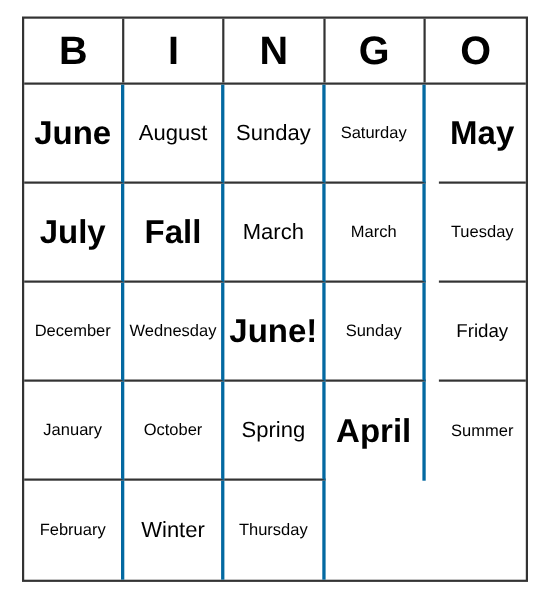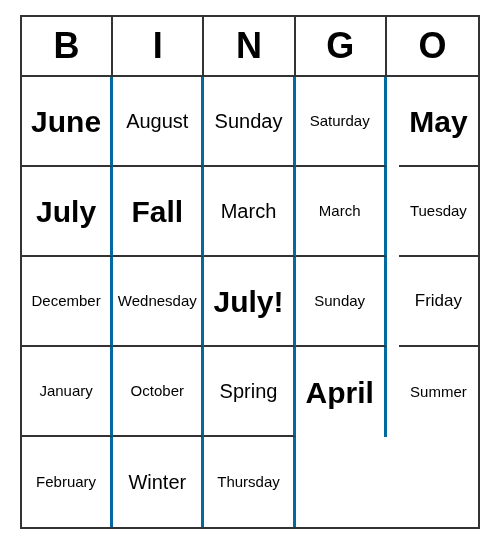--- a/index.html
+++ b/index.html
@@ -131,21 +131,21 @@
       <div class="bingo-cell">
         <span class="cell-text size-sm">Tuesday</span>
       </div>
       <div class="bingo-cell">
         <span class="cell-text size-sm">December</span>
       </div>
       <div class="bingo-cell">
         <span class="cell-text size-sm">Wednesday</span>
       </div>
       <div class="bingo-cell">
-        <span class="cell-text size-xl">July!</span>
+        <span class="cell-text size-xl">June!</span>
       </div>
       <div class="bingo-cell">
         <span class="cell-text size-sm">Sunday</span>
       </div>
       <div class="bingo-cell">
         <span class="cell-text size-lg">Friday</span>
       </div>
       <div class="bingo-cell">
         <span class="cell-text size-sm">January</span>
       </div>

